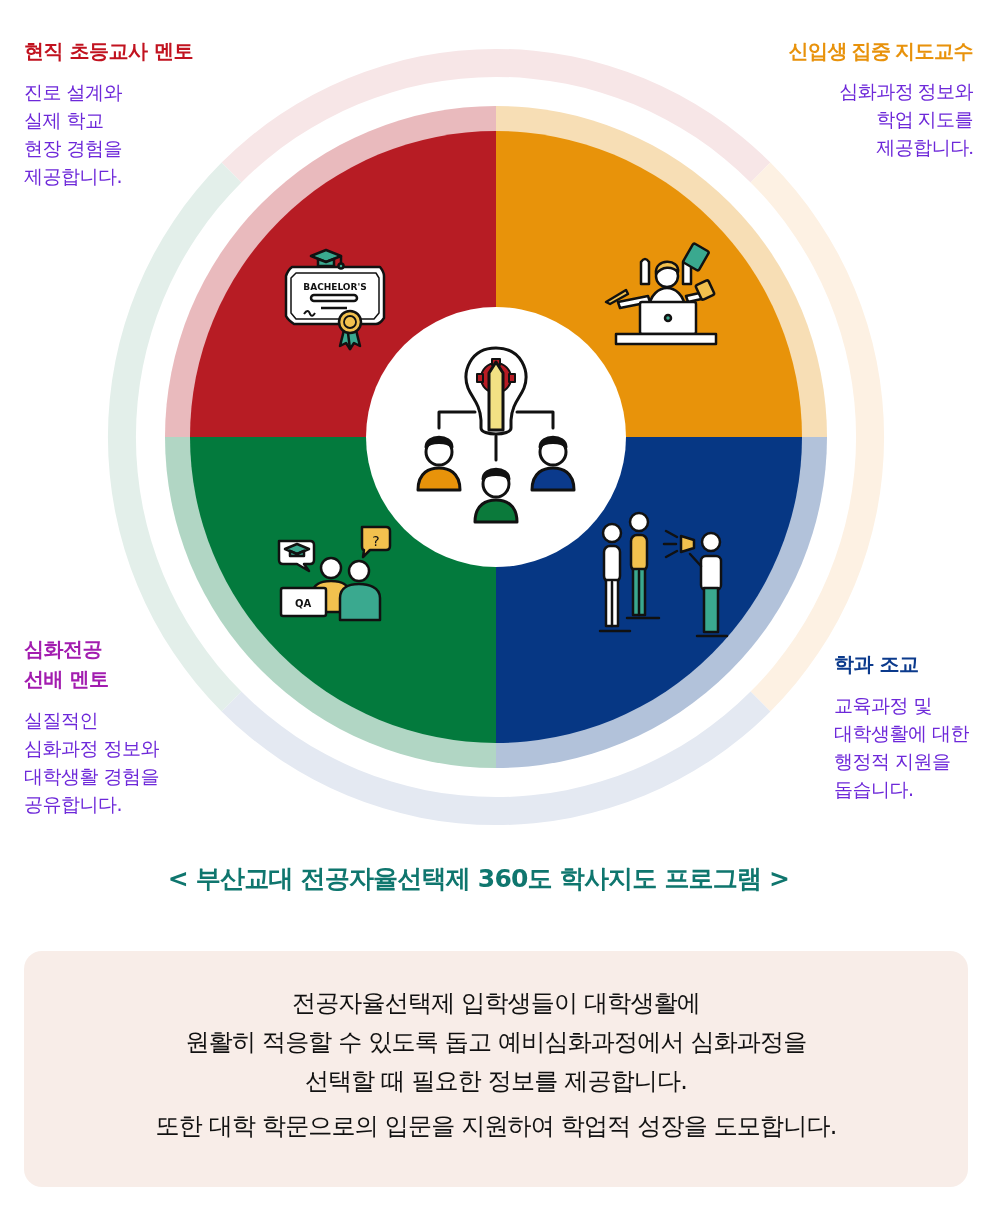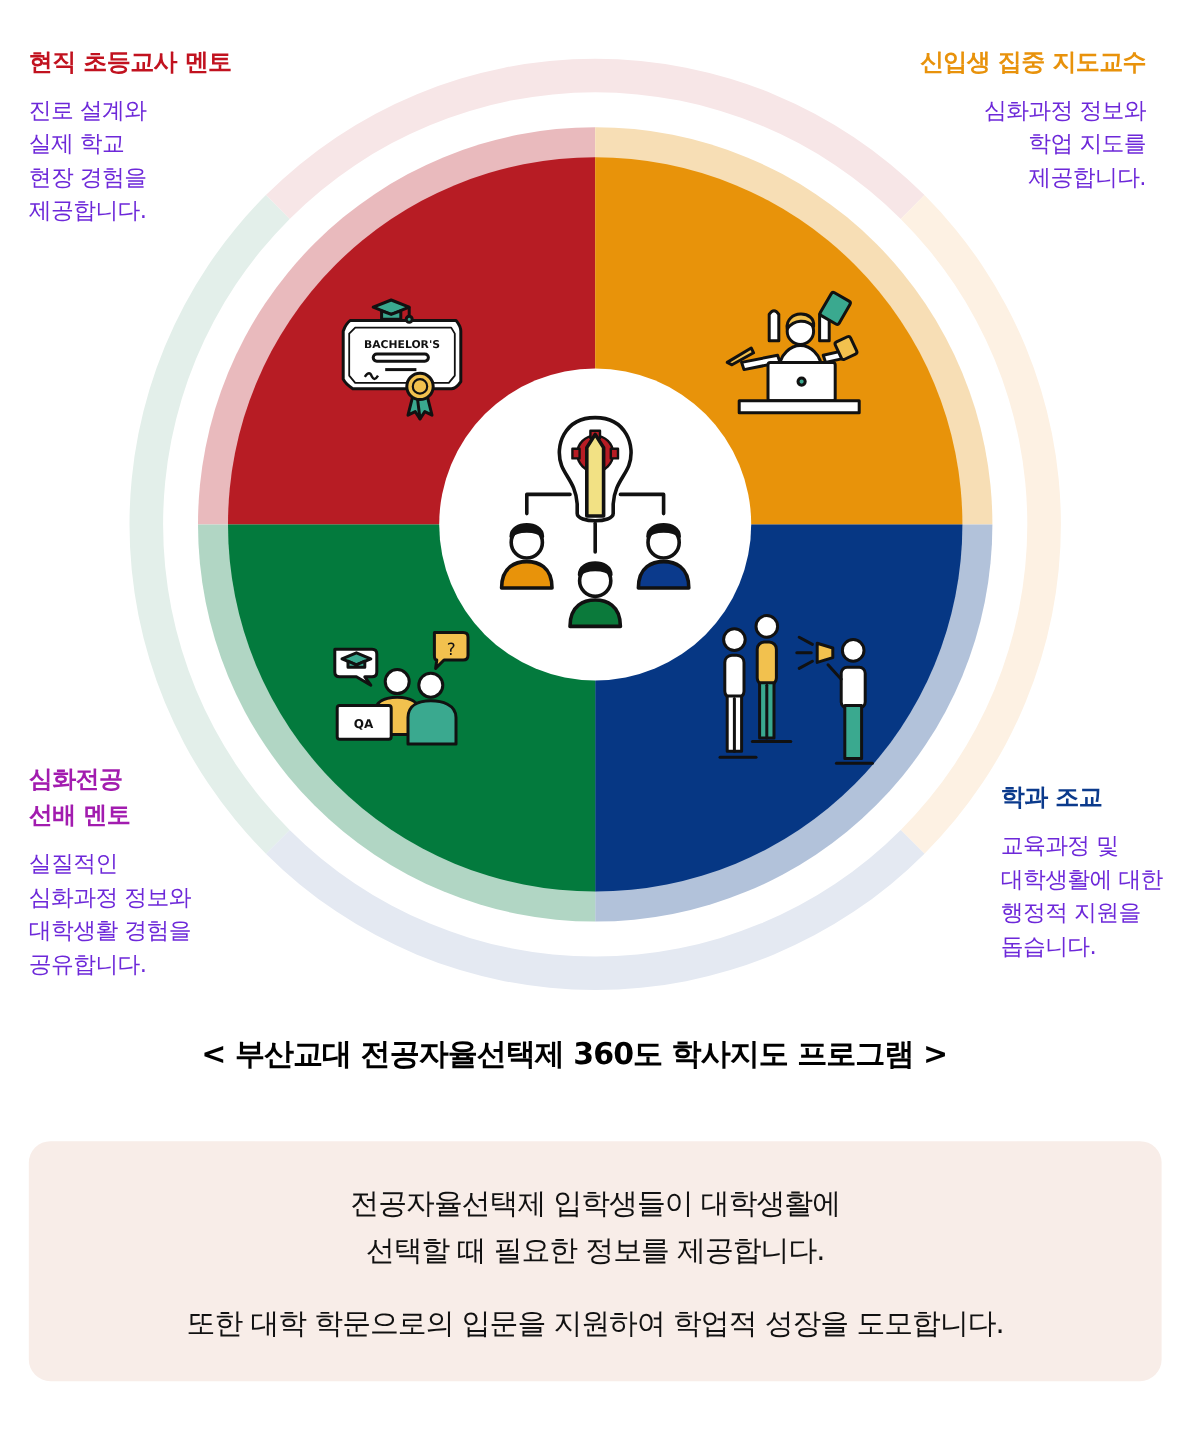--- a/index.html
+++ b/index.html
@@ -3,30 +3,30 @@
 <meta charset="utf-8">
 <style>
   html, body { margin:0; padding:0; background:#ffffff; }
   body { width:991px; height:1213px; position:relative; overflow:hidden;
          font-family:"DejaVu Sans","Liberation Sans",sans-serif; color:#222; }
   .wheel { position:absolute; left:0; top:0; width:991px; height:880px; }
   .label-block { position:absolute; }
   .label-title { font-size:20px; font-weight:bold; line-height:30px; letter-spacing:-0.5px; }
   .label-desc { font-size:19px; line-height:28px; color:#6d28d9; margin-top:12px; letter-spacing:-0.5px; }
   .tl { left:24px; top:36px; text-align:left; }
-  .tr { right:36px; top:36px; text-align:right; }
+  .tr { right:18px; top:36px; text-align:right;font-family:Liberation Serif, serif; }
   .bl { left:24px; top:634px; text-align:left; }
   .br { right:22px; top:649px; text-align:left; }
   .caption { position:absolute; left:0; width:957px; top:862px; text-align:center;
-             font-size:25px; font-weight:bold; color:#000000; letter-spacing:-0.8px; }
-  .summary { position:absolute; left:24px; top:951px; width:944px; height:200px;
+             font-size:25px; font-weight:bold; color:#0f766e; letter-spacing:-0.8px; }
+  .summary { position:absolute; left:24px; top:951px; width:944px; height:236px;
              background:#f8ede8; border-radius:18px; text-align:center; }
   .summary p { margin:0; font-size:24px; line-height:39px; color:#111; letter-spacing:-0.8px; }
   .summary .lines { padding-top:33px; }
-  .summary .last { margin-top:22px; }
+  .summary .last { margin-top:6px; }
   .line-span { display:block; }
 </style>
 </head>
 <body>
 
 <svg class="wheel" viewBox="0 0 991 880" xmlns="http://www.w3.org/2000/svg">
 
   <g>
     <path fill="#f7e6e7" d="M 221.6 162.6 A 388 388 0 0 1 770.4 162.6 L 750.6 182.4 A 360 360 0 0 0 241.4 182.4 Z"></path>
     <path fill="#fdf1e3" d="M 770.4 162.6 A 388 388 0 0 1 770.4 711.4 L 750.6 691.6 A 360 360 0 0 0 750.6 182.4 Z"></path>
@@ -193,16 +193,17 @@
     <span class="line-span">행정적 지원을</span>
     <span class="line-span">돕습니다.</span>
   </div>
 </div>
 
 <div class="caption">&lt; 부산교대 전공자율선택제 360도 학사지도 프로그램 &gt;</div>
 
 <div class="summary">
   <div class="lines">
     <p>전공자율선택제 입학생들이 대학생활에</p>
+    <p>원활히 적응할 수 있도록 돕고 예비심화과정에서 심화과정을</p>
     <p>선택할 때 필요한 정보를 제공합니다.</p>
     <p class="last">또한 대학 학문으로의 입문을 지원하여 학업적 성장을 도모합니다.</p>
   </div>
 </div>
 
 </body></html>

